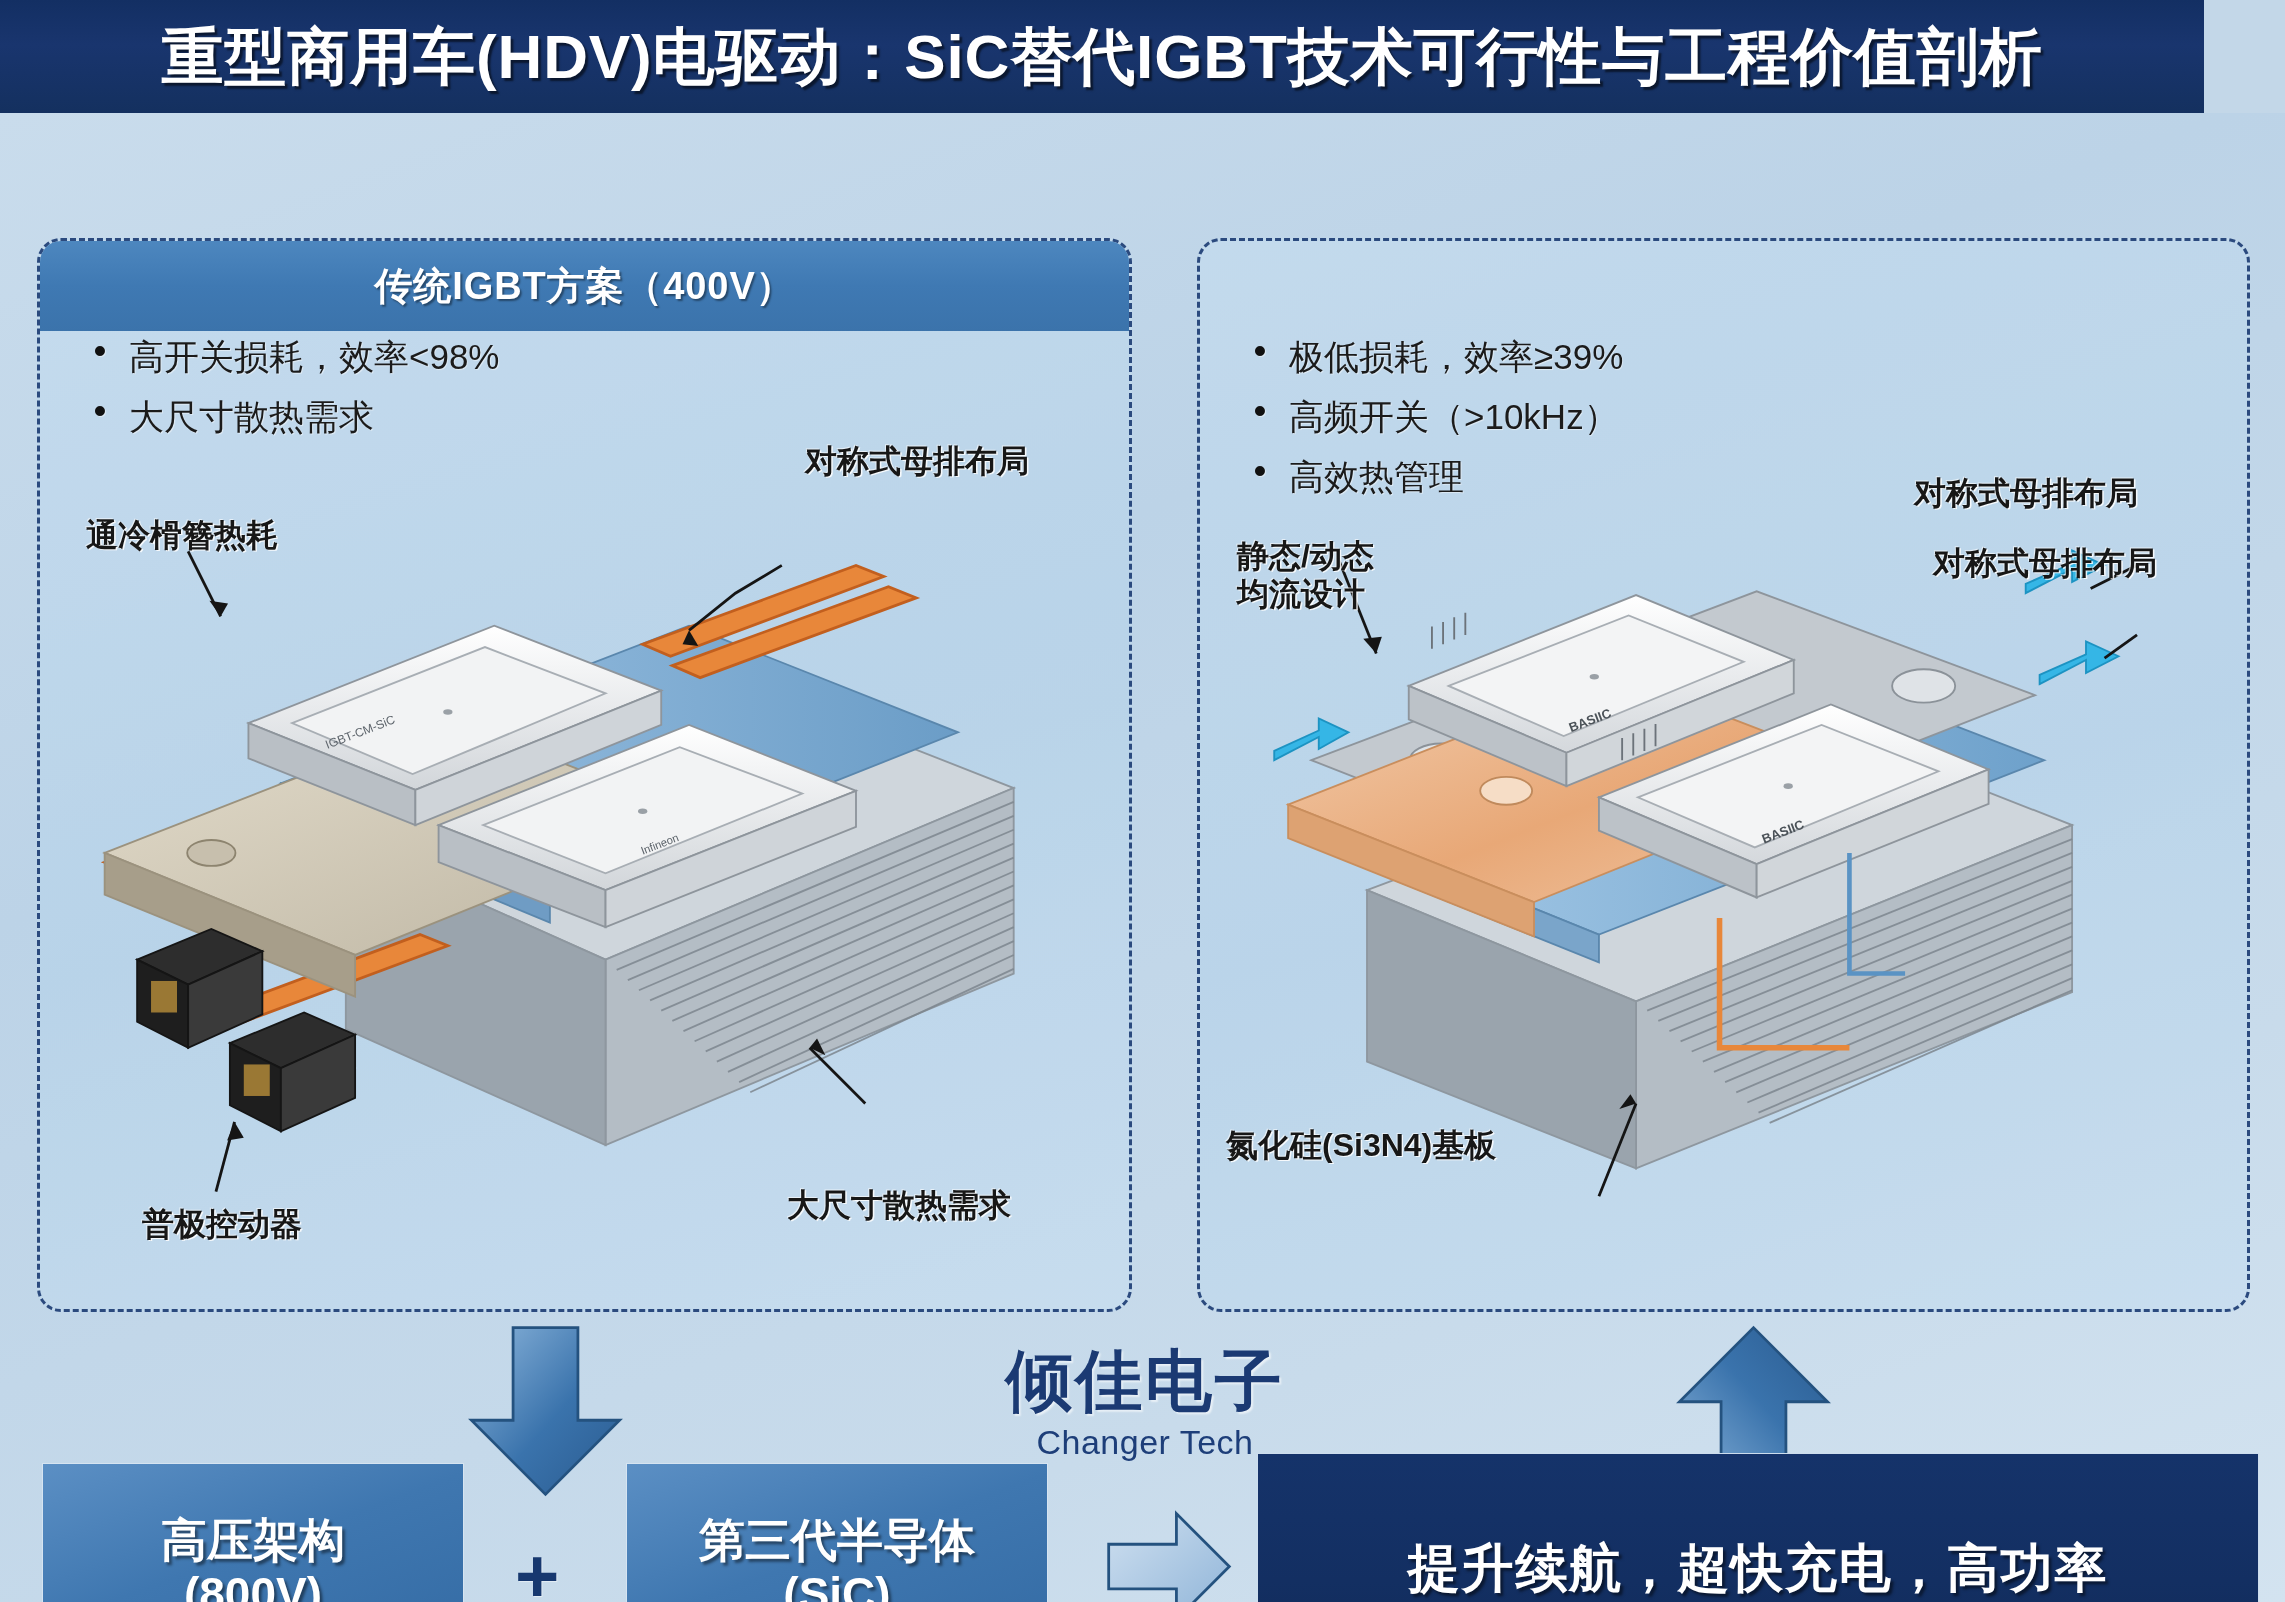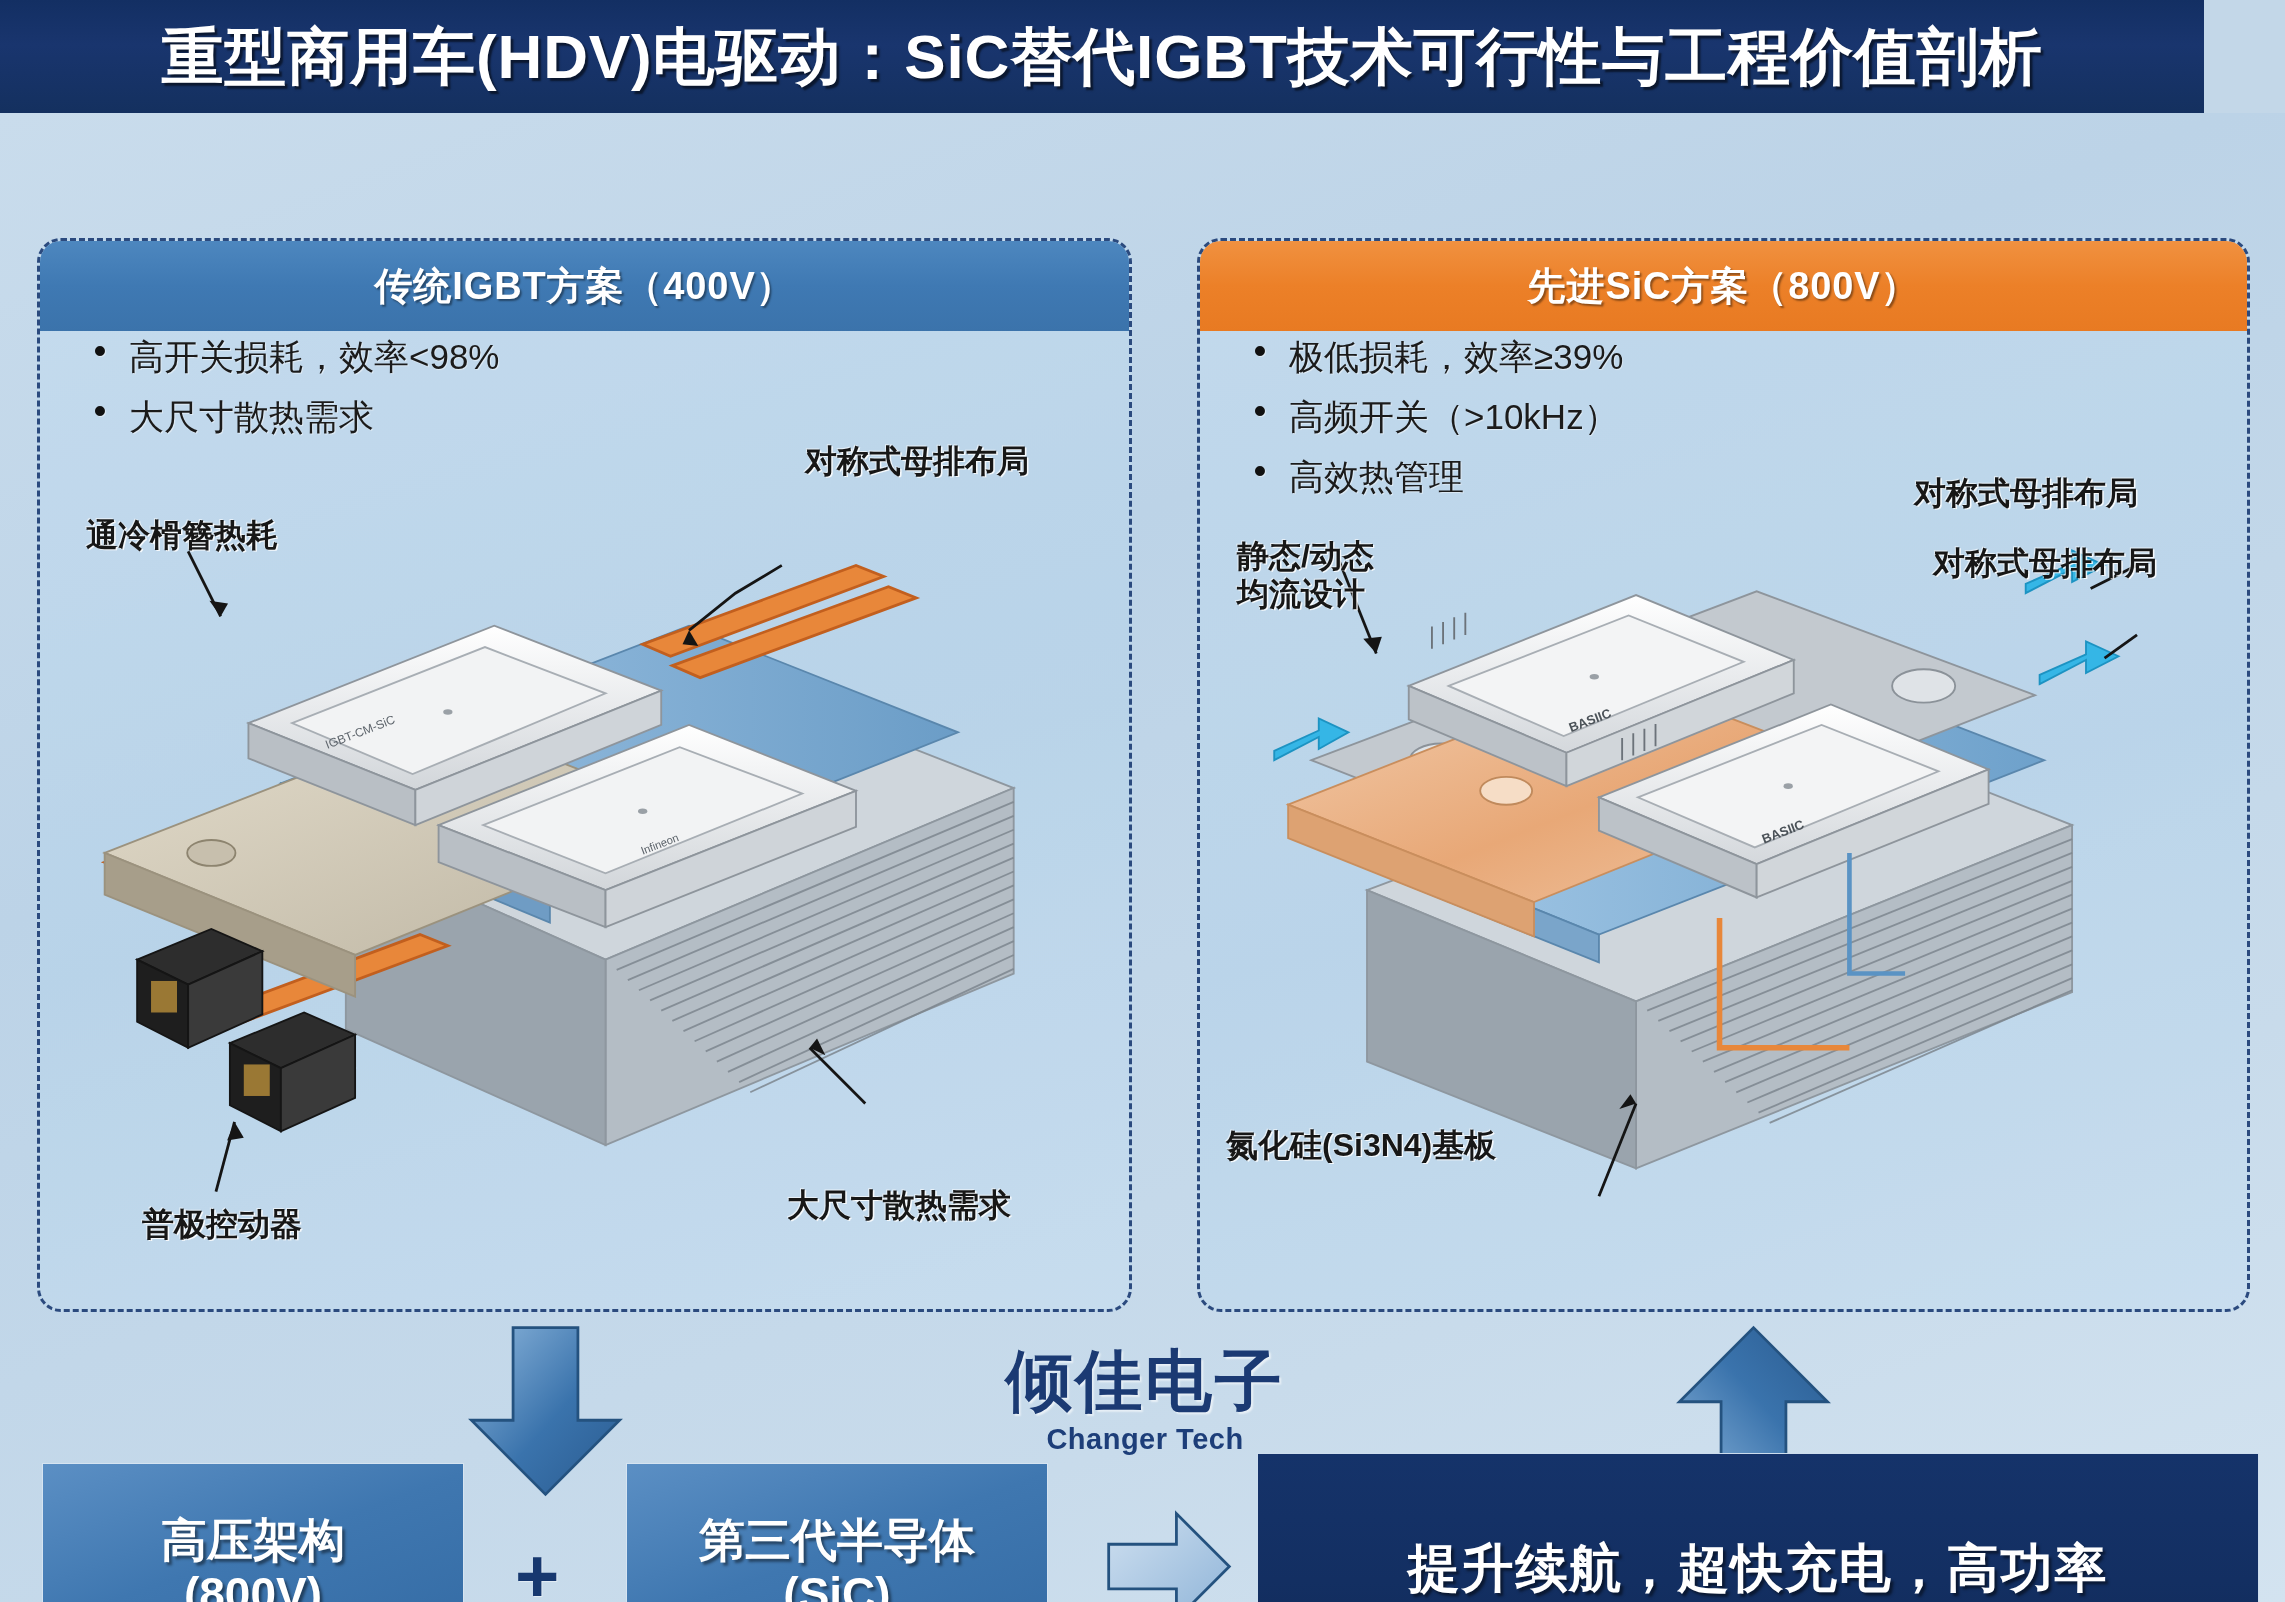--- a/index.html
+++ b/index.html
@@ -97,21 +97,21 @@
   
   .logo {
     position: absolute; left: 969px; top: 1223px;
     text-align: center; width: 352px;
   }
   .logo-cn {
     font-size: 67px; font-weight: bold; color: #1b3a73;
     letter-spacing: 2.8px; text-shadow: 1.9px 1.9px 1.9px rgba(255,255,255,0.6);
   }
   .logo-en {
-    font-size: 29px; font-weight: bold; color: #1d3e79;
+    font-size: 34px; font-weight: normal; color: #1d3e79;
     letter-spacing: 0.5px; margin-top: -3.7px;
   }
 
   
   .bottom {
     position: absolute; left: 0; top: 1331px; width: 2286px; height: 272px;
   }
   .box {
     position: absolute;
     background: linear-gradient(160deg,#5b8fc4 0%, #3f77b0 45%, #336aa3 100%);
@@ -256,23 +256,20 @@
 
     <div class="anno" style="left:765px; top:202px;">对称式母排布局</div>
 
     <div class="anno" style="left:102px; top:965px;">普极控动器</div>
 
     <div class="anno" style="left:747px; top:946px;">大尺寸散热需求</div>
   </div>
 
   <div class="panel panel-sic">
 
-    <div class="panel-header ph-sic">
-      <span>先进SiC方案（800V）</span>
-    </div>
 
     <ul class="bullets">
       <li>极低损耗，效率≥39%</li>
       <li>高频开关（&gt;10kHz）</li>
       <li>高效热管理</li>
     </ul>
 
     <svg class="art" style="left:0px; top:213px;" width="1053" height="835" viewBox="0 0 1135 900">
       <defs>
         <linearGradient id="gHeatS" x1="0" y1="0" x2="1" y2="1">

